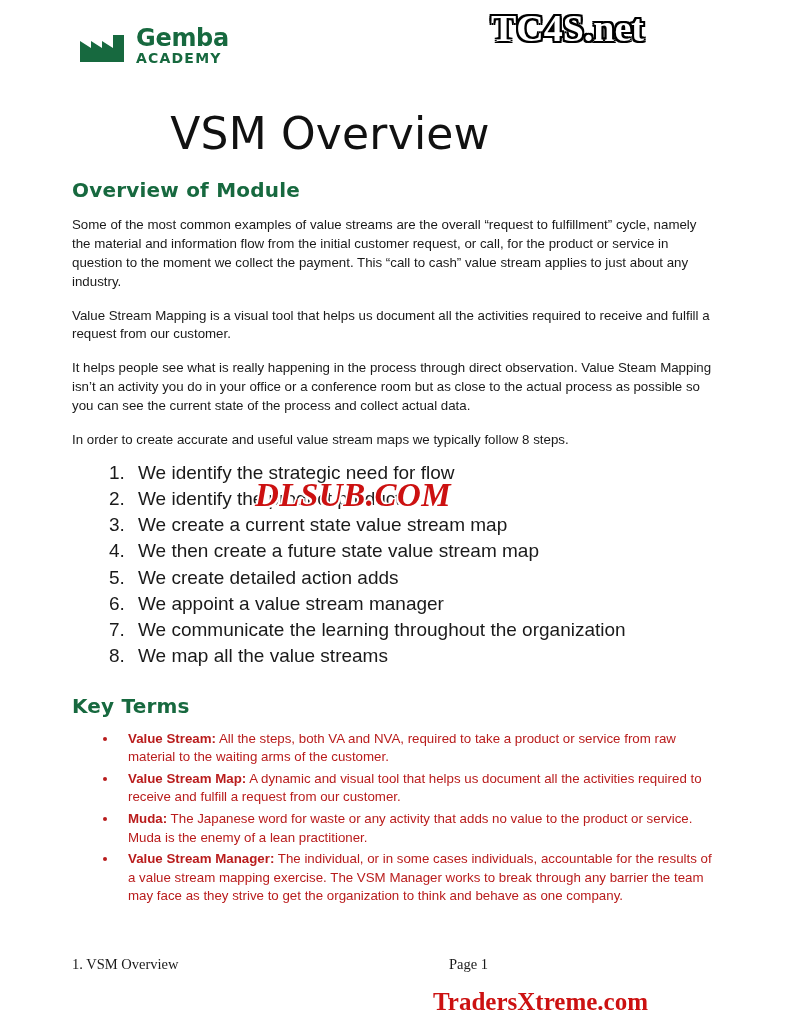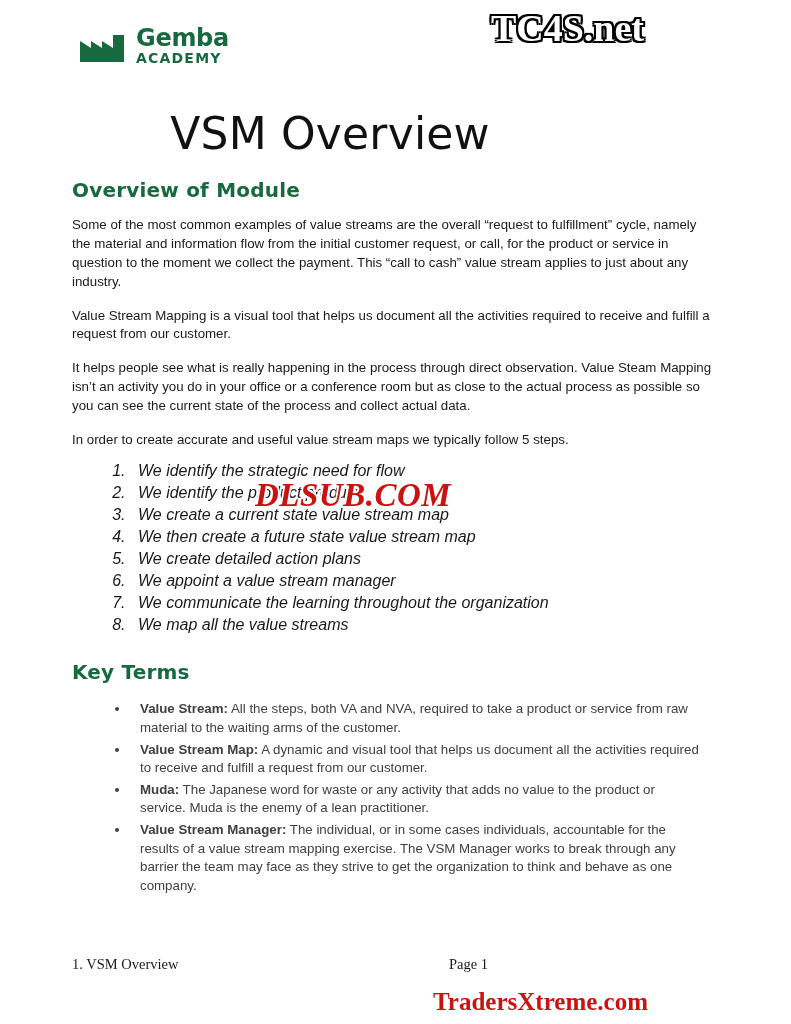--- a/index.html
+++ b/index.html
@@ -108,35 +108,34 @@
     line-height: 1.42;
     margin: 0 0 15px 0;
     color: #1a1a1a;
   }
   p.body.last {
     margin-bottom: 10px;
   }
   ol.steps {
     margin: 2px 0 0 0;
     padding-left: 58px;
-    font-size: 16px;
+    font-size: 19px;
     line-height: 1.38;
     color: #1a1a1a;
-    font-style: italic;
   }
   ol.steps li {
     margin-bottom: 0px;
     padding-left: 8px;
   }
   ul.terms {
-    margin: 16px;
+    margin: 4px;
     padding-left: 42px;
     font-size: 13.3px;
     line-height: 1.40;
-    color: #404040;
+    color: #b91c1c;
   }
   ul.terms li {
     margin-bottom: 3px;
     padding-left: 10px;
   }
   ul.terms b {
     font-weight: bold;
   }
 
   
@@ -208,28 +207,28 @@
 
   <div class="doc-title">VSM Overview</div>
 
   <div class="content">
 
     <h2 class="section">Overview of Module</h2>
 
     <p class="body">Some of the most common examples of value streams are the overall “request to fulfillment” cycle, namely the material and information flow from the initial customer request, or call, for the product or service in question to the moment we collect the payment.  This “call to cash” value stream applies to just about any industry.</p>
     <p class="body">Value Stream Mapping is a visual tool that helps us document all the activities required to receive and fulfill a request from our customer.</p>
     <p class="body">It helps people see what is really happening in the process through direct observation.  Value Steam Mapping isn’t an activity you do in your office or a conference room but as close to the actual process as possible so you can see the current state of the process and collect actual data.</p>
-    <p class="body last">In order to create accurate and useful value stream maps we typically follow 5 steps.</p>
+    <p class="body last">In order to create accurate and useful value stream maps we typically follow 8 steps.</p>
 
     <ol class="steps">
       <li>We identify the strategic need for flow</li>
       <li>We identify the product product</li>
       <li>We create a current state value stream map</li>
       <li>We then create a future state value stream map</li>
-      <li>We create detailed action plans</li>
+      <li>We create detailed action adds</li>
       <li>We appoint a value stream manager</li>
       <li>We communicate the learning throughout the organization</li>
       <li>We map all the value streams</li>
     </ol>
 
     <h2 class="section key">Key Terms</h2>
 
     <ul class="terms">
       <li>
         <b>Value Stream:</b><span> All the steps, both VA and NVA, required to take a product or service from raw material to the waiting arms of the customer.</span>

